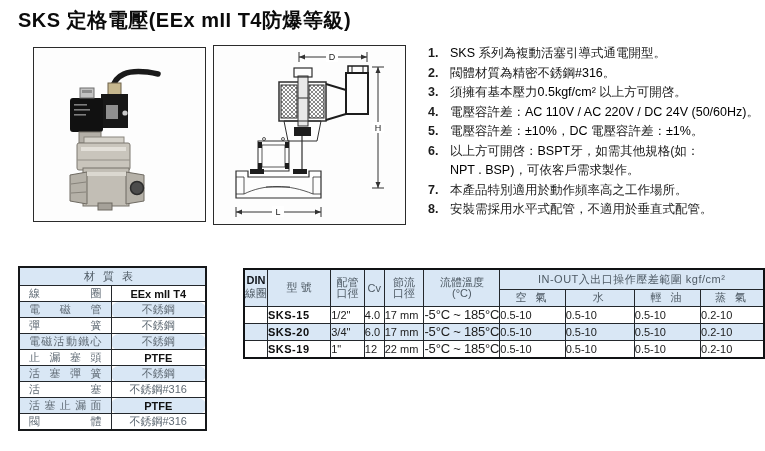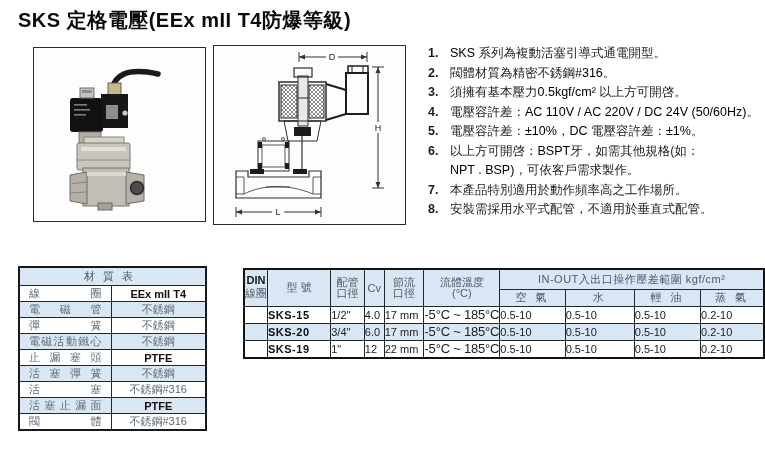--- a/index.html
+++ b/index.html
@@ -27,21 +27,21 @@
   
   .material-table{position:absolute;left:18px;top:266px;width:187px;
                   border:2px solid #16181a;font-size:11px;}
   .material-table .t-title{height:17px;text-align:center;color:#4e5a64;
                   letter-spacing:8px;background:#d9e7f5;font-weight:normal;}
   .material-table .t-head{height:15px;text-align:center;color:#4e5a64;
                   background:#d9e7f5;font-weight:normal;letter-spacing:2px;}
   .material-table tbody td{height:14.6px;color:#5f6a74;}
   .material-table tbody tr:nth-child(even){background:#d9e7f5;}
   .material-table td.part{text-align:justify;text-align-last:justify;padding:0 9px;}
-  .material-table td.mat{text-align:center;}
+  .material-table td.mat{text-align:center;border-radius:8px;}
   .material-table td.mat.bold{font-weight:bold;color:#111;}
 
   
   .spec-table{position:absolute;left:243px;top:268px;border:2px solid #101214;
               font-size:11px;}
   .spec-table thead th{background:#d9e7f5;color:#4e5a64;font-weight:normal;}
   .spec-table .hr1{height:20px;}
   .spec-table .hr2 th{height:16px;letter-spacing:3px;}
   .spec-table tbody td{height:16px;text-align:left;color:#202020;}
   .spec-table tbody tr:nth-child(even){background:#d9e7f5;}

